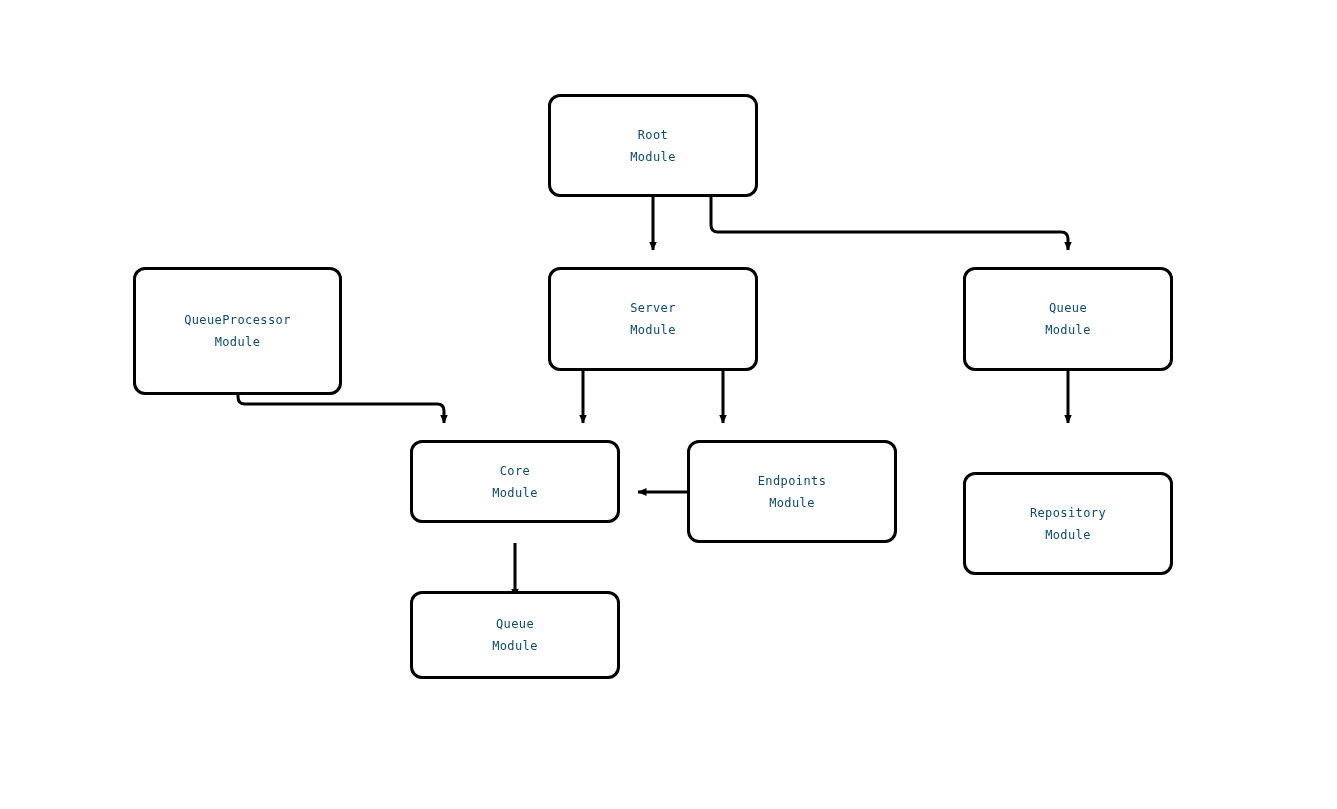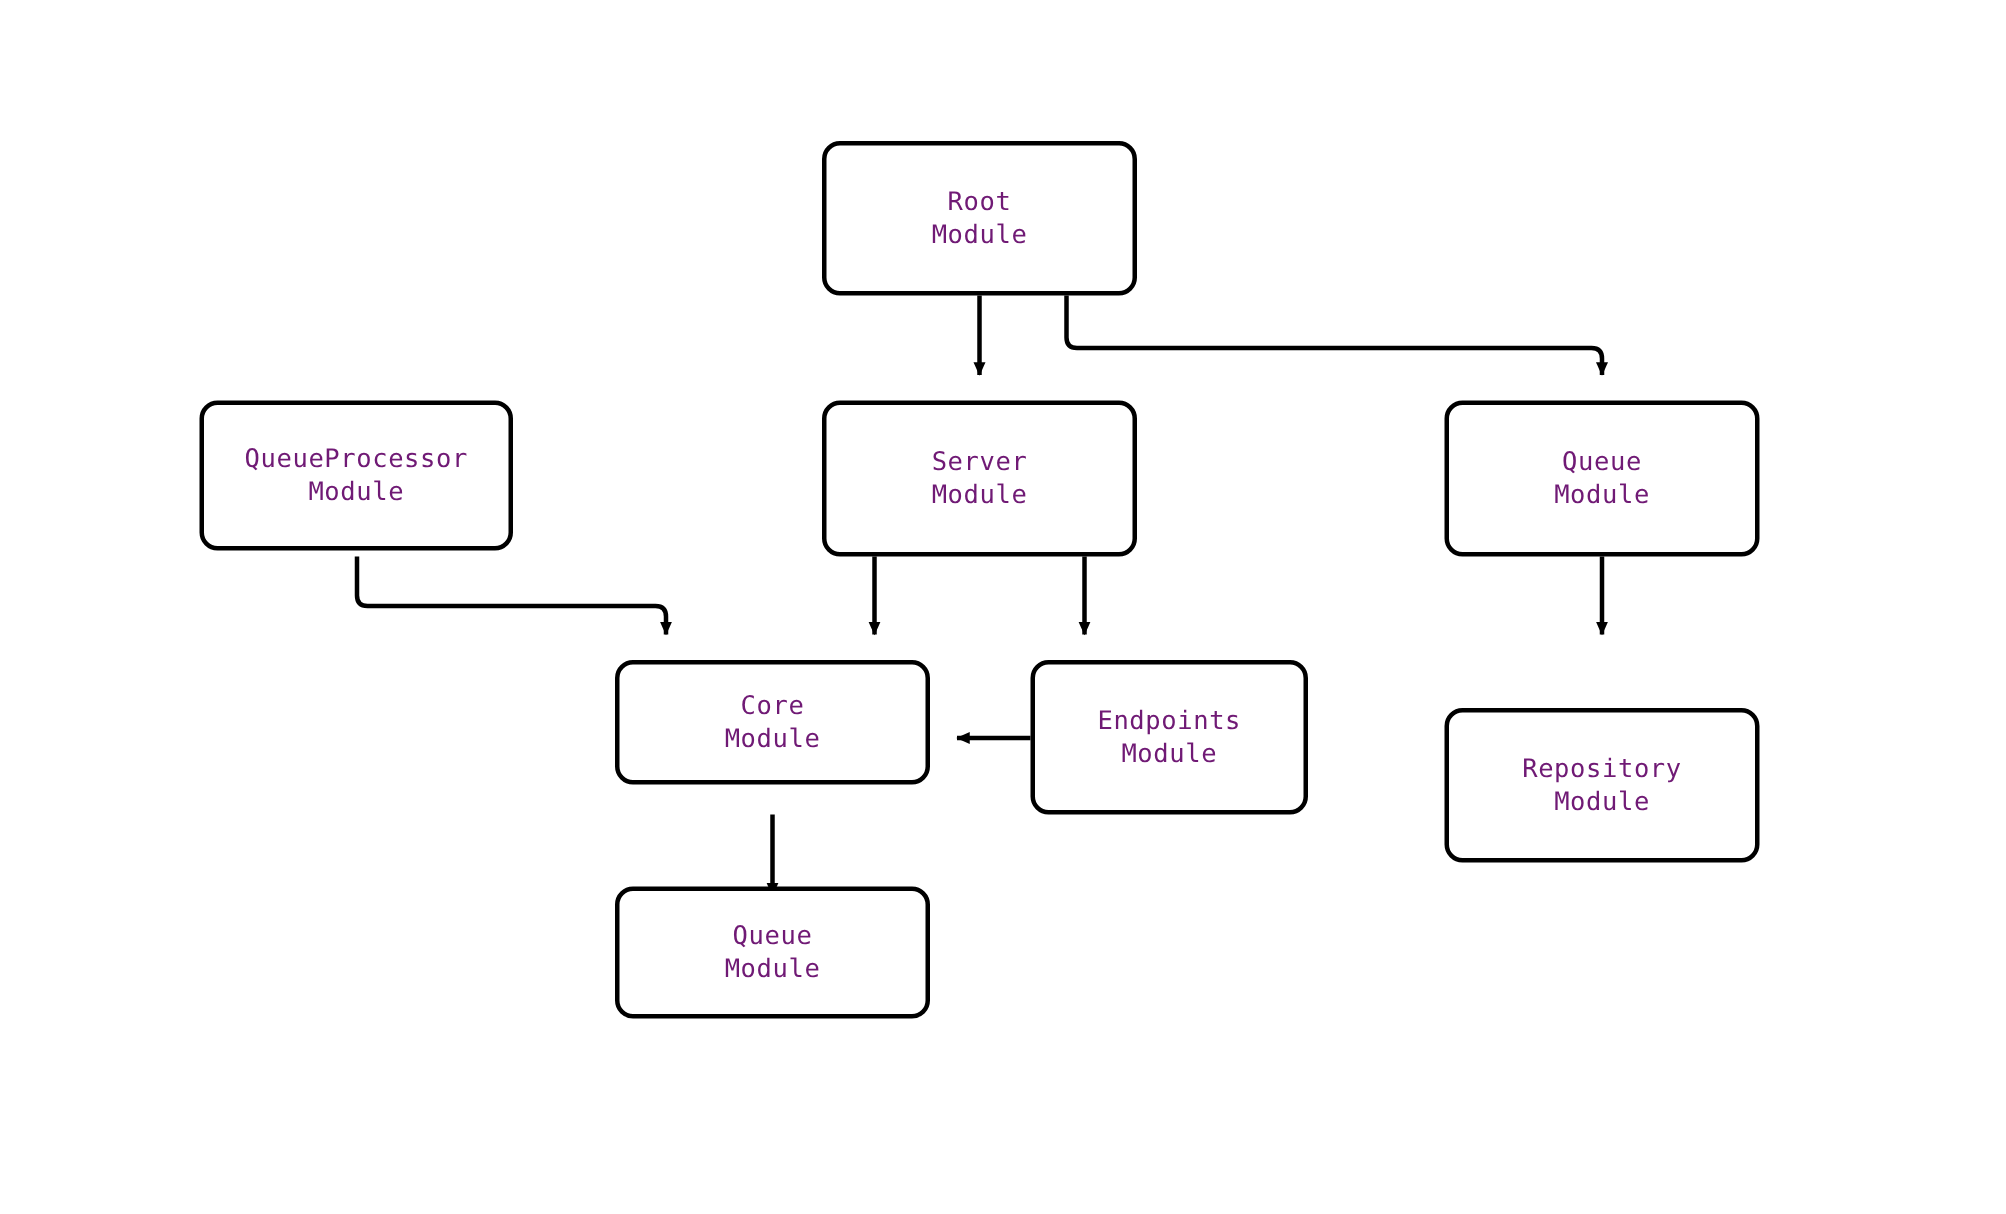--- a/index.html
+++ b/index.html
@@ -33,23 +33,23 @@
     border-radius: 12px;
     background: #ffffff;
     display: flex;
     flex-direction: column;
     align-items: center;
     justify-content: center;
     z-index: 2;
   }
   .node-label {
     font-family: "DejaVu Sans Mono", "Liberation Mono", monospace;
-    font-size: 17px;
+    font-size: 12px;
     line-height: 22px;
-    color: #701a75;
+    color: #0c4a6e;
     text-align: center;
     white-space: pre;
     letter-spacing: 0.4px;
   }
 </style>
 </head>
 <body>
 
 <div id="diagram-canvas">
 
@@ -75,41 +75,41 @@
     <path d="M 687 492 L 638 492" fill="none" stroke="#000000" stroke-width="3" marker-end="url(#arrowhead)"></path>
 
     <path d="M 515 543 L 515 597" fill="none" stroke="#000000" stroke-width="3" marker-end="url(#arrowhead)"></path>
   </svg>
 
   <div class="node" style="left:548px; top:94px; width:210px; height:103px;">
     <div class="node-label">Root</div>
     <div class="node-label">Module</div>
   </div>
 
-  <div class="node" style="left:133px; top:267px; width:209px; height:100px;">
+  <div class="node" style="left:133px; top:267px; width:209px; height:128px;">
     <div class="node-label">QueueProcessor</div>
     <div class="node-label">Module</div>
   </div>
 
   <div class="node" style="left:548px; top:267px; width:210px; height:104px;">
     <div class="node-label">Server</div>
     <div class="node-label">Module</div>
   </div>
 
   <div class="node" style="left:963px; top:267px; width:210px; height:104px;">
     <div class="node-label">Queue</div>
     <div class="node-label">Module</div>
   </div>
 
   <div class="node" style="left:410px; top:440px; width:210px; height:83px;">
     <div class="node-label">Core</div>
     <div class="node-label">Module</div>
   </div>
 
-  <div class="node" style="left:687px; top:440px; width:185px; height:103px;">
+  <div class="node" style="left:687px; top:440px; width:210px; height:103px;">
     <div class="node-label">Endpoints</div>
     <div class="node-label">Module</div>
   </div>
 
   <div class="node" style="left:963px; top:440px; width:210px; height:103px;margin-top:32px;">
     <div class="node-label">Repository</div>
     <div class="node-label">Module</div>
   </div>
 
   <div class="node" style="left:410px; top:591px; width:210px; height:88px;">

